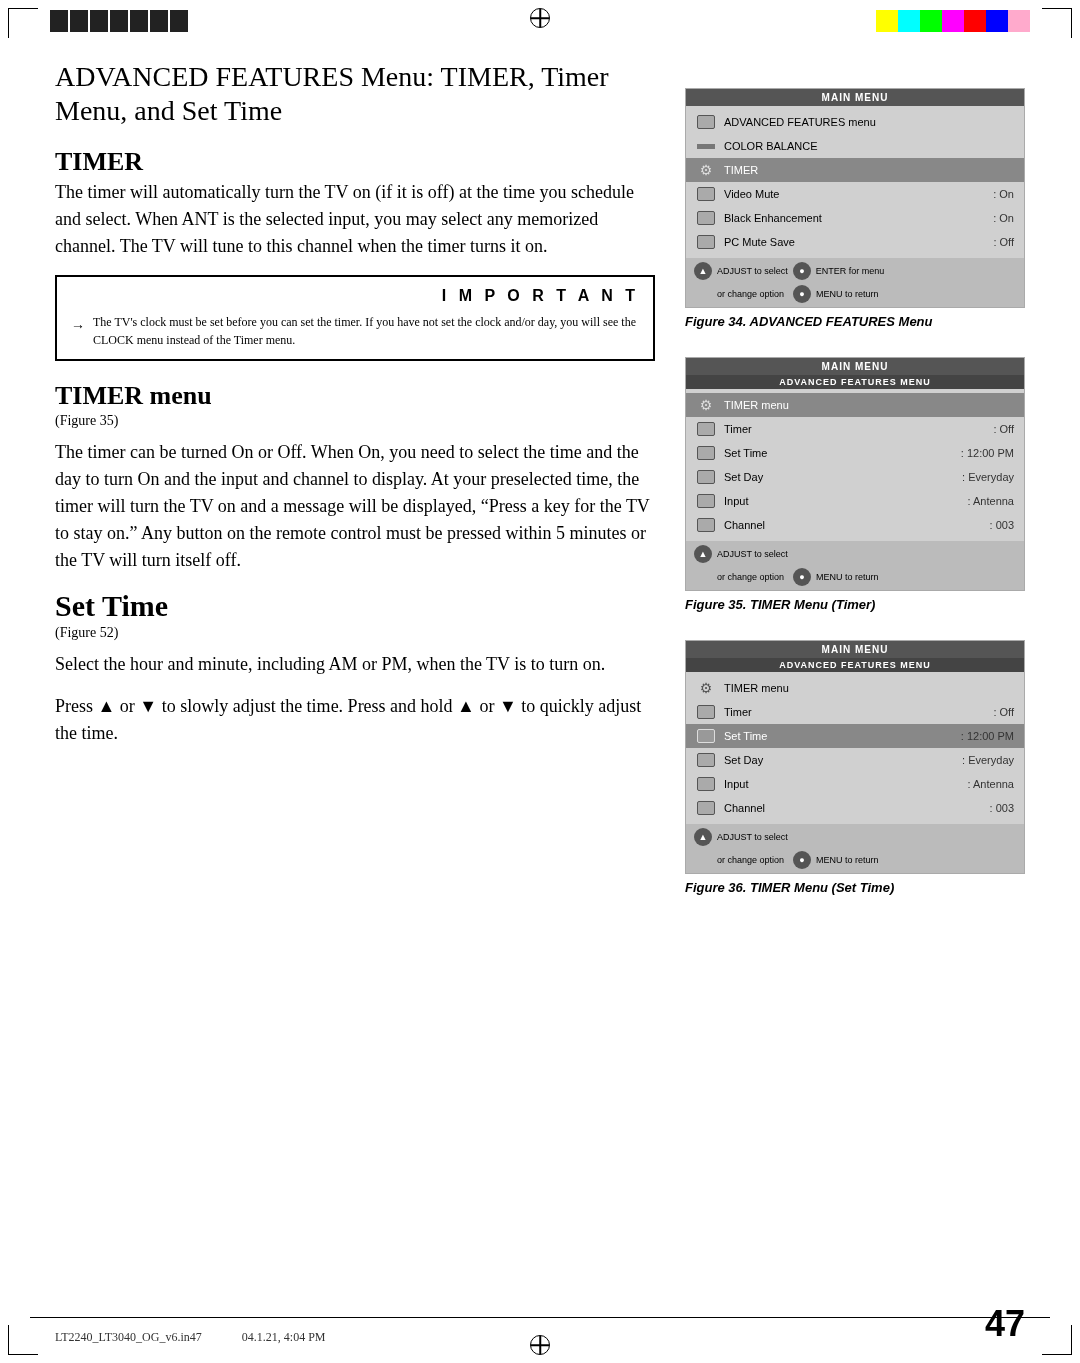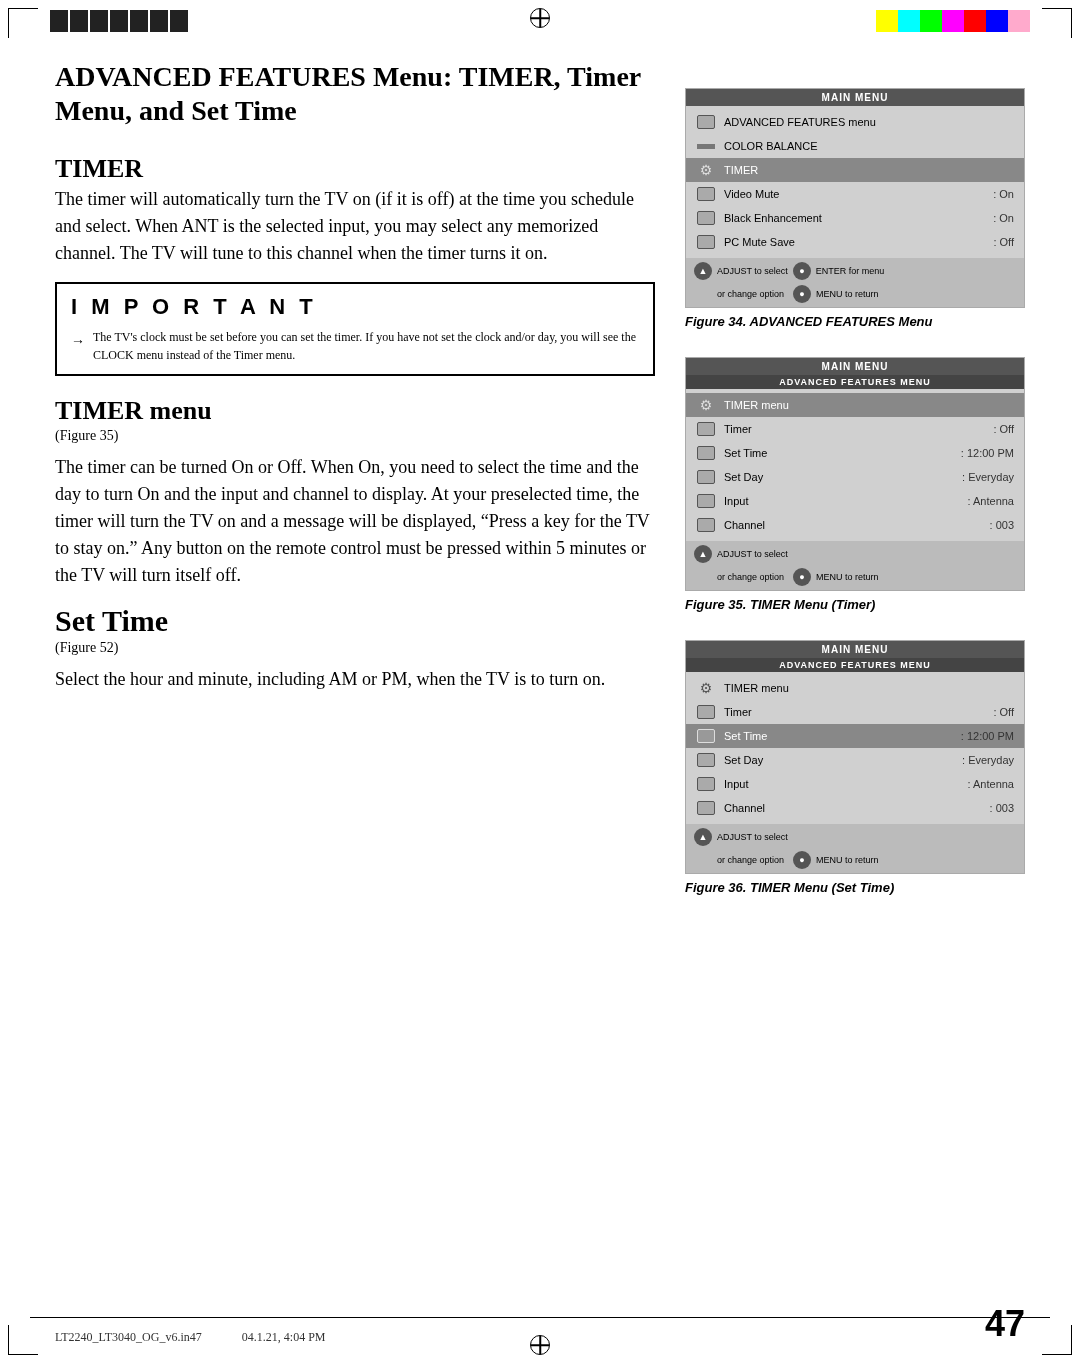--- a/index.html
+++ b/index.html
@@ -93,22 +93,22 @@
     }
 
     .right-col {
       width: 340px;
       flex-shrink: 0;
     }
 
     
     .main-title {
       font-size: 28px;
-      font-weight: bold;
-      margin-bottom: 27px;
+      font-weight: normal;
+      margin-bottom: 20px;
       line-height: 1.2;
     }
 
     
     .section-heading {
       font-size: 26px;
       font-weight: bold;
       margin-bottom: 2px;
     }
     .section-subheading {
@@ -131,22 +131,22 @@
     }
 
     
     .important-box {
       border: 2px solid #000;
       padding: 10px 14px;
       margin: 15px 0 20px 0;
       background: #fff;
     }
     .important-title {
-      text-align: left;
-      font-size: 22px;
+      text-align: right;
+      font-size: 16px;
       font-weight: bold;
       letter-spacing: 4px;
       margin-bottom: 8px;
       font-family: Arial, sans-serif;
     }
     .important-body {
       font-size: 12px;
       line-height: 1.5;
       display: flex;
       gap: 8px;
@@ -359,20 +359,21 @@
       </div>
     </div>
 
     <h2 class="section-heading">TIMER menu</h2>
     <p class="section-subheading">(Figure 35)</p>
     <p class="section-body">The timer can be turned On or Off.  When On, you need to select the time and the day to turn On and the input and channel to display.  At your preselected time, the timer will turn the TV on and a message will be displayed, “Press a key for the TV to stay on.” Any button on the remote control must be pressed within 5 minutes or the TV will turn itself off.</p>
 
     <h2 class="set-time-heading">Set Time</h2>
     <p class="section-subheading">(Figure 52)</p>
     <p class="section-body">Select the hour and minute, including AM or PM, when the TV is to turn on.</p>
+    <p class="section-body">Press ▲ or ▼ to slowly adjust the time.  Press and hold ▲ or ▼ to quickly adjust the time.</p>
 
   </div>
 
   <div class="right-col">
 
     <div class="menu-screenshot" id="fig34">
       <div class="menu-header">MAIN MENU</div>
       <div class="menu-items" id="fig34-items">
           <div class="menu-item">
             <div class="menu-icon">

